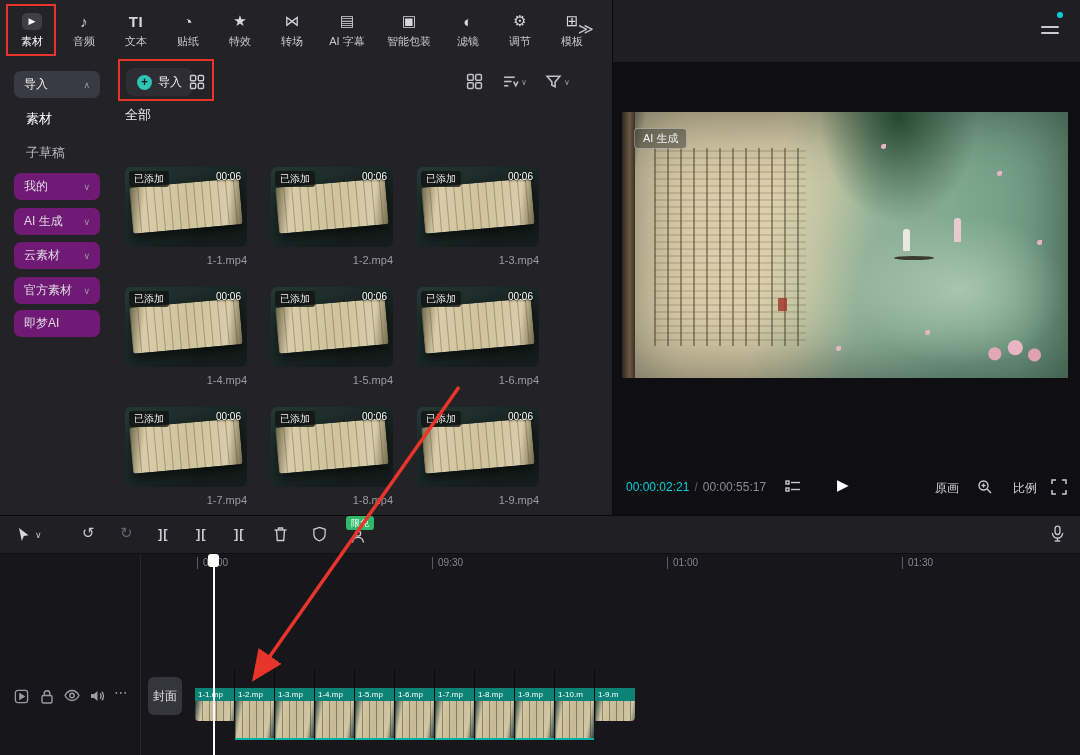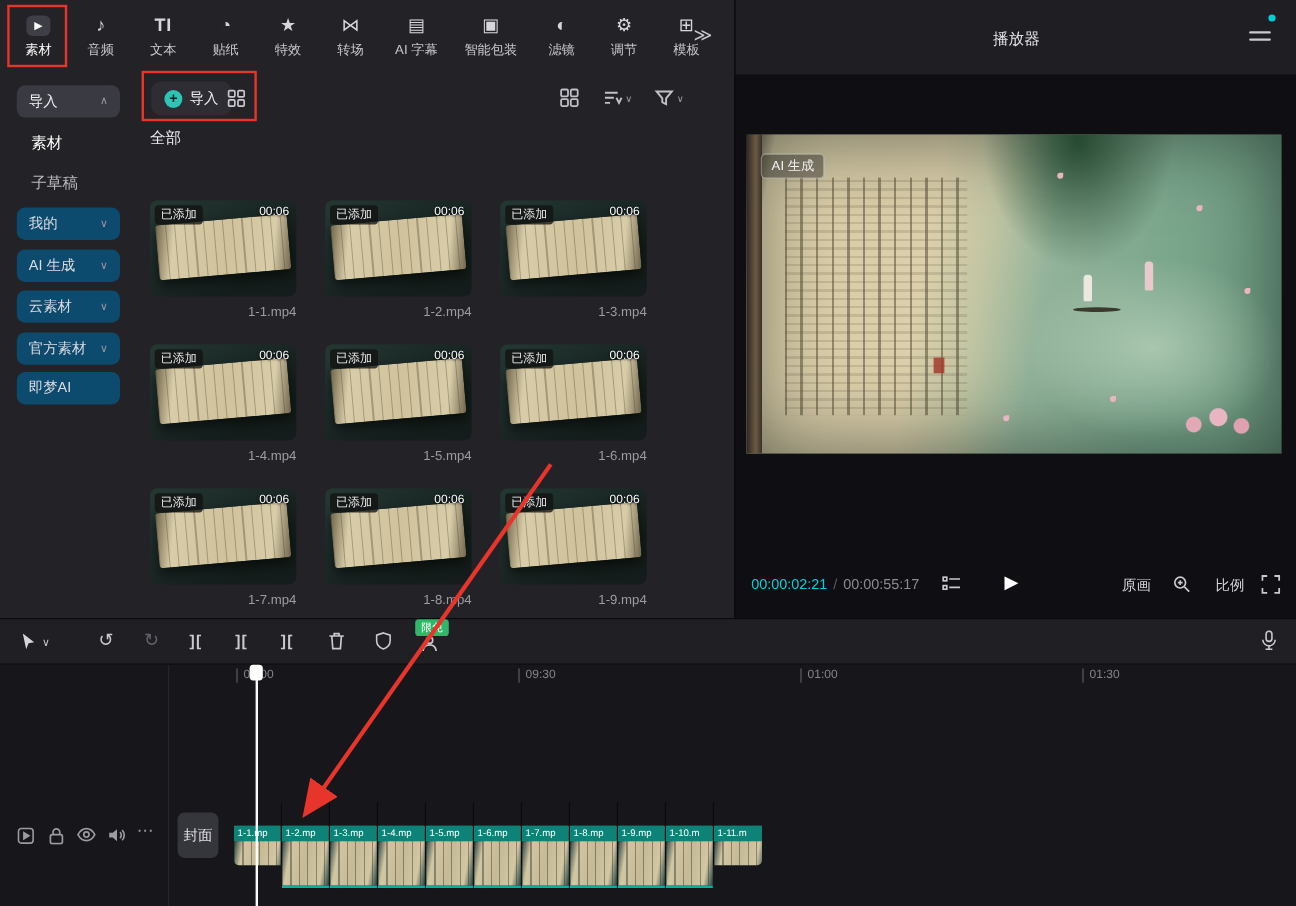--- a/index.html
+++ b/index.html
@@ -62,21 +62,21 @@
   .ptime { position:absolute; left:13px; top:8px; font-size:12px; white-space:nowrap; }
   .t-cur { color:#00d0d8; } .t-sep { color:#5c5c64; padding:0 5px; } .t-total { color:#8a8a92; }
   .play-tri { position:absolute; left:224px; top:4px; font-size:15px; color:#fff; cursor:pointer; }
   .pbtn { position:absolute; top:8px; font-size:12px; color:#d5d5da; cursor:pointer;text-align:right; }
   .picon { position:absolute; top:7px; color:#c9c9cf; cursor:pointer; }
 
   
   #library { position:absolute; left:0; top:60px; width:612px; height:455px; background:#232327; overflow:hidden; }
   .side-pill { position:absolute; left:14px; width:86px; height:27px; border-radius:7px;
     display:flex; align-items:center; justify-content:space-between; padding:0 10px;
-    font-size:12px; color:#dcdce2; background:#0c4a6e; cursor:pointer; }
+    font-size:12px; color:#dcdce2; background:#701a75; cursor:pointer; }
   .side-pill.header { background:#3a3a42; color:#f0f0f4; }
   .side-link { position:absolute; left:26px; font-size:13px; color:#b9b9c0; cursor:pointer; }
   .side-link.active { color:#ffffff; }
   .chev { font-size:9px; color:#9a9aa1; }
 
   .import-btn { position:absolute; left:126px; top:8px; height:28px; padding:0 11px; background:#2d2d33;
     border-radius:8px; display:flex; align-items:center; gap:6px; cursor:pointer; }
   .plus-circle { width:15px; height:15px; border-radius:50%; background:#2ec4b6; color:#08221e;
     font-size:12px; line-height:14px; text-align:center; font-weight:bold; }
   .import-label { font-size:12px; color:#f0f0f4; }
@@ -354,21 +354,20 @@
       <div class="thumb">
         <div class="scroll-art"></div>
         <span class="badge-added">已添加</span>
         <span class="badge-dur">00:06</span>
       </div>
     </div>
   </div>
 
   <div class="player">
     <div class="player-header"></div>
-    <div class="player-title">播放器</div>
     <span class="hamburger">
         <i></i>
         <i></i>
       </span>
     <span class="notif-dot"></span>
 
     <div class="video-art">
       <div class="art-rod"></div>
       <div class="art-calligraphy"></div>
       <div class="art-seal"></div>
@@ -532,21 +531,21 @@
       </div>
       <div class="clip">
         <div class="clip-label">1-9.mp</div>
         <div class="clip-body"></div>
       </div>
       <div class="clip">
         <div class="clip-label">1-10.m</div>
         <div class="clip-body"></div>
       </div>
       <div class="clip">
-        <div class="clip-label">1-11.m</div>
+        <div class="clip-label">1-9.m</div>
         <div class="clip-body"></div>
       </div>
     </div>
 
     <div class="playhead-line"></div>
     <div class="playhead-handle"></div>
   </div>
 
   <div class="anno-box" style="left:6px;top:4px;width:50px;height:52px"></div>
   <div class="anno-box" style="left:118px;top:59px;width:96px;height:42px"></div>

